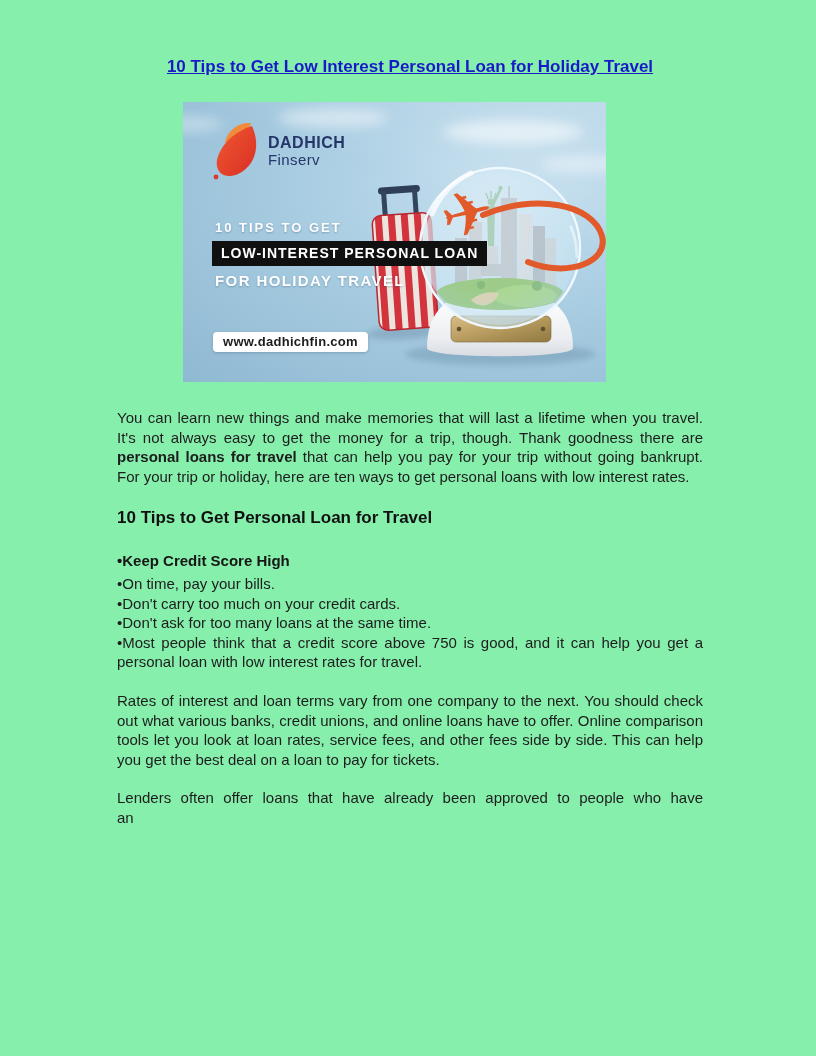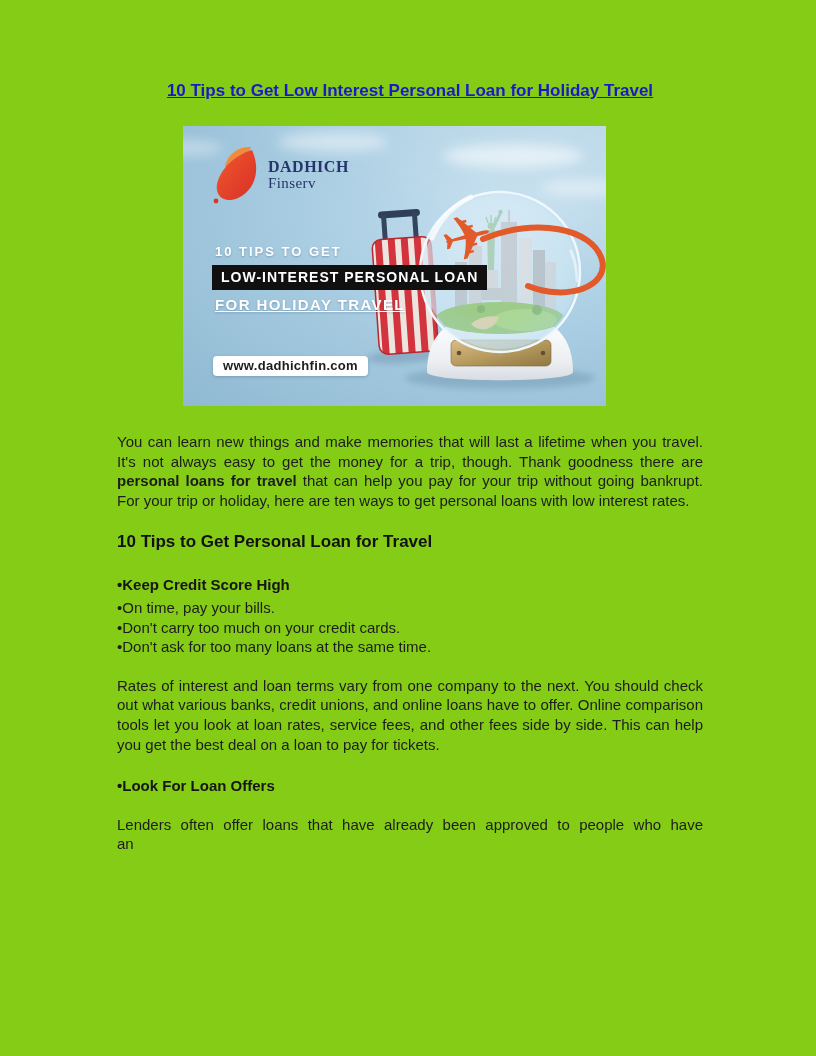--- a/index.html
+++ b/index.html
@@ -2,24 +2,24 @@
 <html><head>
 <meta charset="utf-8">
 <style>
   * { box-sizing: border-box; }
   html, body { margin: 0; padding: 0; background: #ffffff; }
 
   .page {
     position: relative;
     width: 816px;
     height: 1056px;
-    background: #84cc16;
+    background: #86efac;
     font-family: "Liberation Sans", sans-serif;
     color: #1d1d1d;
-    padding: 80px 113px 0 117px;
+    padding: 56px 113px 0 117px;
     overflow: hidden;
   }
 
   
   .doc-title {
     display: block;
     text-align: center;
     font-size: 17px;
     font-weight: bold;
     line-height: 22px;
@@ -38,40 +38,39 @@
     background:
       linear-gradient(200deg, rgba(255,255,255,0.20) 0%, rgba(255,255,255,0) 35%),
       radial-gradient(ellipse at 78% 30%, #c6e0ef 0%, #a9cde2 45%, #8fb9d2 100%);
   }
   .banner-art { position: absolute; inset: 0; }
 
   .banner-logo {
     position: absolute; left: 28px; top: 18px;
     display: flex; align-items: flex-start; gap: 7px;
   }
-  .logo-text { margin-top: 15px; color: #253569; line-height: 1.05; font-family: Liberation Serif, serif; }
+  .logo-text { margin-top: 15px; color: #253569; line-height: 1.05; }
   .logo-name { display: block; font-size: 16px; font-weight: bold; letter-spacing: 0.5px; }
   .logo-sub  { display: block; font-size: 15px; font-weight: 500; letter-spacing: 0.4px; }
 
   .banner-h1 {
     position: absolute; left: 32px; top: 118px;
     color: #fff; font-weight: bold; font-size: 13px; letter-spacing: 2px;
     text-shadow: 0 1px 2px rgba(40,70,95,0.35);
   }
   .banner-h2 {
     position: absolute; left: 29px; top: 139px;
     background: #101010; color: #ffffff;
     font-weight: bold; font-size: 14px; letter-spacing: 1px;
     padding: 4px 9px 5px;
   }
   .banner-h3 {
     position: absolute; left: 32px; top: 170px;
     color: #fff; font-weight: bold; font-size: 15px; letter-spacing: 1.4px;
     text-shadow: 0 1px 2px rgba(40,70,95,0.35);
-    text-decoration: underline;
   }
   .banner-site {
     position: absolute; left: 30px; top: 230px;
     background: #ffffff; color: #1c1c1c;
     font-weight: bold; font-size: 13px; letter-spacing: 0.3px;
     padding: 2px 10px 3px; border-radius: 4px;
     box-shadow: 0 1px 3px rgba(50,80,100,0.3);
   }
 
   
@@ -227,21 +226,21 @@
     <p class="intro"><span>You can learn new things and make memories that will last a lifetime when you travel. It's not always easy to get the money for a trip, though. Thank goodness there are </span><b class="inline-bold">personal loans for travel</b><span> that can help you pay for your trip without going bankrupt. For your trip or holiday, here are ten ways to get personal loans with low interest rates.</span></p>
 
     <h2 class="section-heading">10 Tips to Get Personal Loan for Travel</h2>
 
     <h3 class="tip-heading">•Keep Credit Score High</h3>
 
     <div class="bullet-list">
       <p>•On time, pay your bills.</p>
       <p>•Don't carry too much on your credit cards.</p>
       <p>•Don't ask for too many loans at the same time.</p>
+      <p>•Most  people think that  a credit score above 750 is  good, and  it can help  you get a personal loan with low interest rates for travel.</p>
     </div>
 
     <p class="tip-body">Rates of interest and loan terms vary from one company to the next. You should check out what various banks, credit unions, and online loans have to offer. Online comparison tools let you look at loan rates, service fees, and other fees side by side. This can help you get the best deal on a loan to pay for tickets.</p>
 
-    <h3 class="tip-heading">•Look For Loan Offers</h3>
     <p class="tip-body"><span class="stretch-line">Lenders often offer loans that have already been approved to people who have</span><span>an</span></p>
 
   </div>
 </div>
 
 </body></html>

